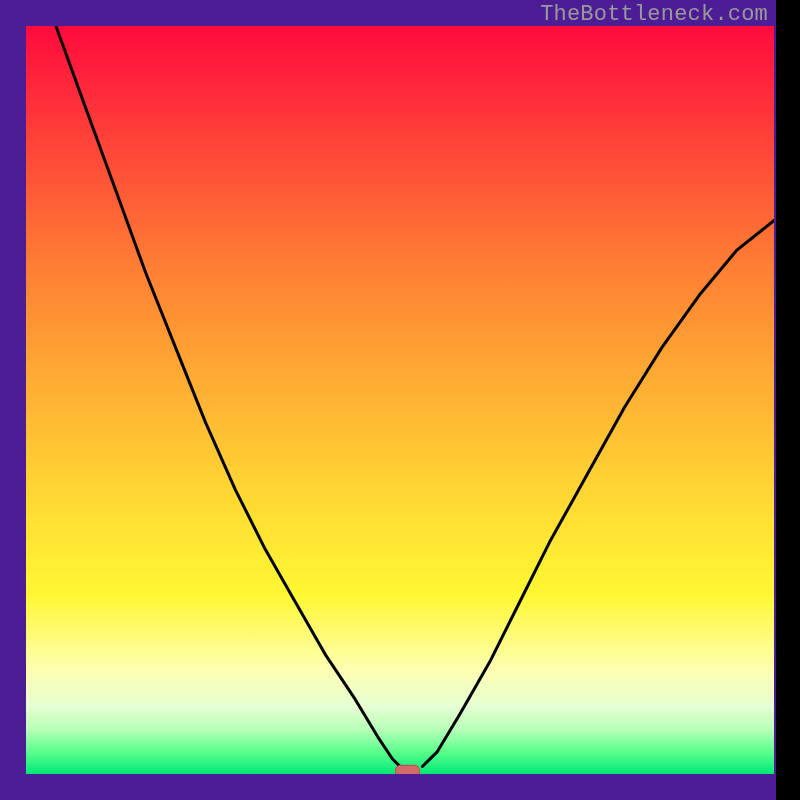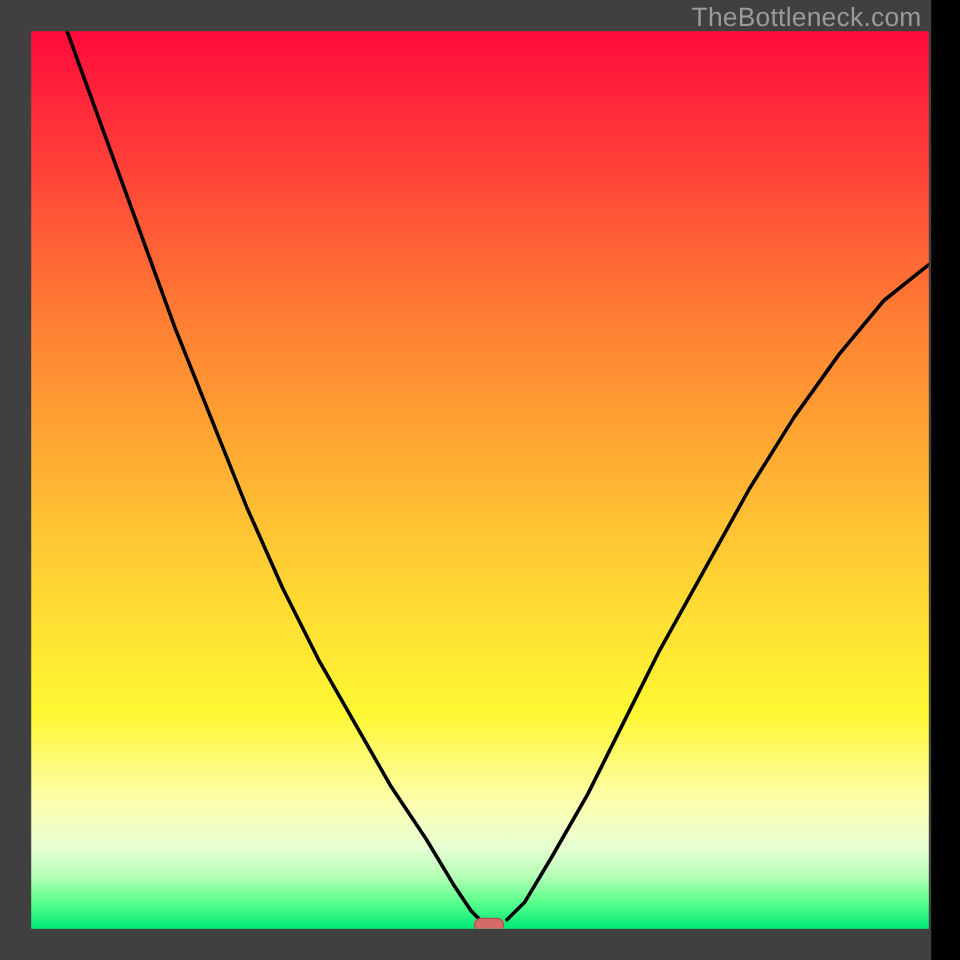--- a/index.html
+++ b/index.html
@@ -10,21 +10,22 @@
     background: #000;
     overflow: hidden;
     font-family: Arial, Helvetica, sans-serif;
   }
   .frame {
     position: absolute;
     left: 0;
     top: 0;
     width: 776px;
     height: 800px;
-    background: #404040;
+    background: #4c1d95;
+    font-family: Liberation Mono, monospace;
   }
   .plot-area {
     position: absolute;
     left: 26px;
     top: 26px;
     width: 748px;
     height: 748px;
     background: linear-gradient(to bottom,
       #ff0a3c 0%,
       #ff2f3a 10%,

